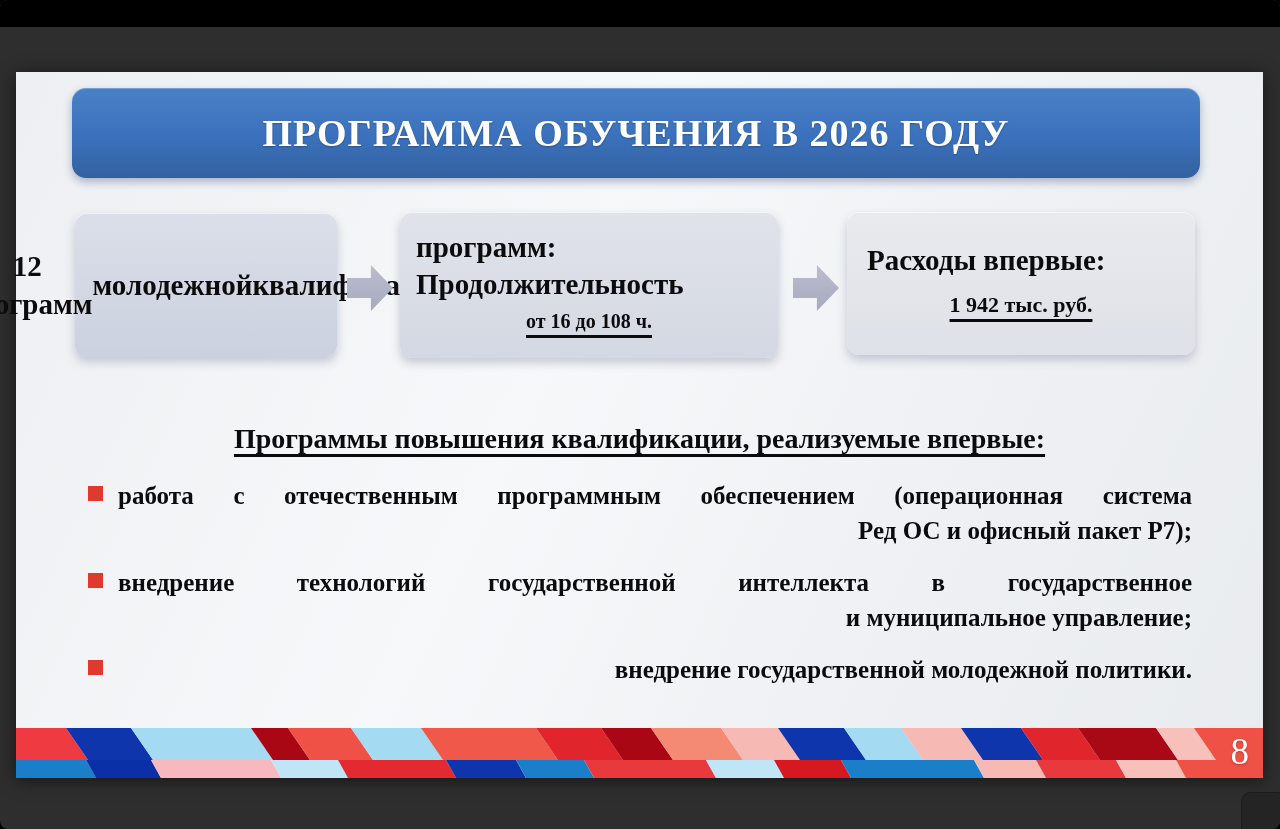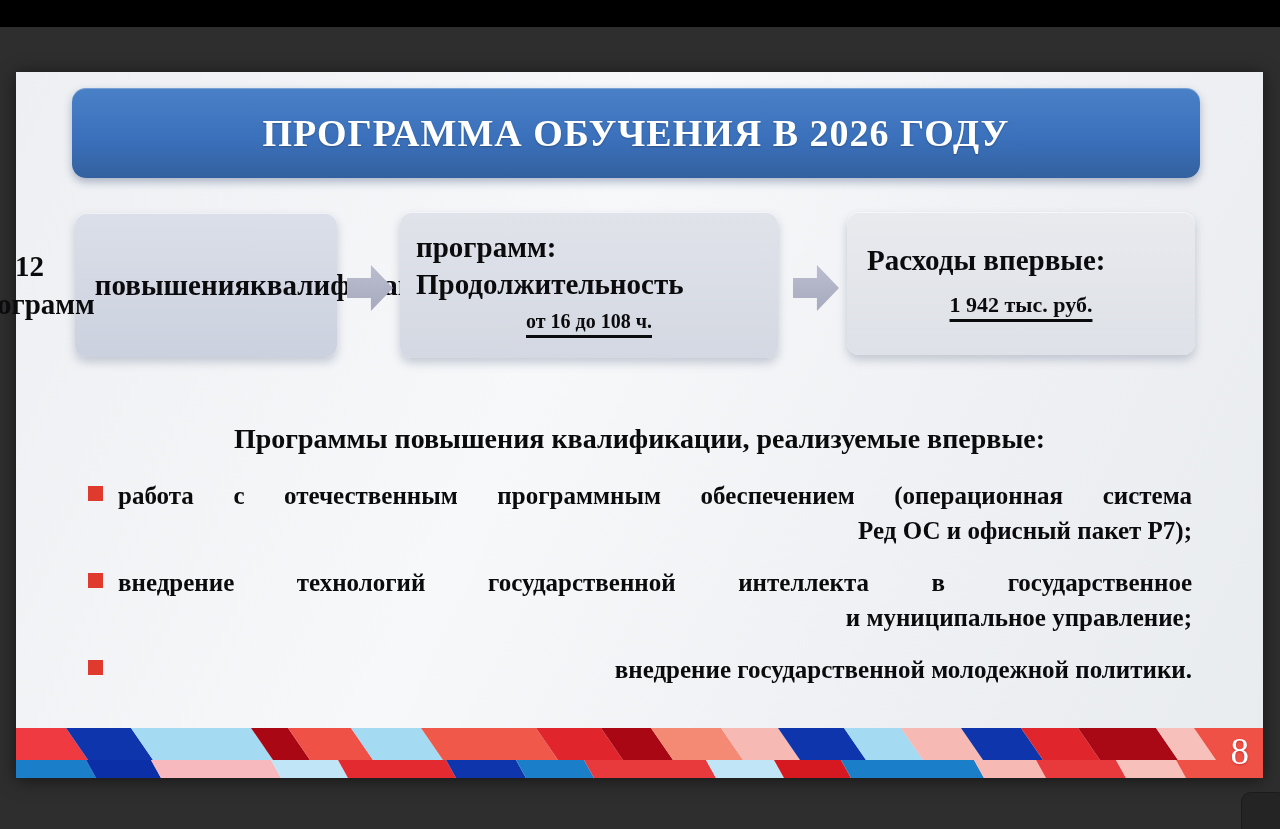--- a/index.html
+++ b/index.html
@@ -1,18 +1,18 @@
 <!DOCTYPE html>
 <html><head>
 <meta charset="utf-8">
 <style>
   html,body{margin:0;padding:0;background:#000;}
   #stage{
     position:relative;width:1280px;height:829px;overflow:hidden;
-    background:#2e2e2e;font-family:"Liberation Serif","DejaVu Serif",serif;
+    background:#2e2e2e;font-family:"Liberation Serif","DejaVu Serif",serif;border-radius:8px;
   }
   #top-bar{position:absolute;left:0;top:0;width:1280px;height:27px;background:#000;}
   
   #slide{
     position:absolute;left:16px;top:72px;width:1247px;height:706px;
     background:linear-gradient(115deg,#edeff2 0%,#f6f8fa 42%,#eef0f3 72%,#e9ecef 100%);
     box-shadow:0 2px 16px rgba(0,0,0,.55);
   }
   
   .hdr{
@@ -47,21 +47,21 @@
     background:linear-gradient(180deg,#bcbed0,#a6a8bd);
     clip-path:polygon(0 31%,52% 31%,52% 6%,100% 50%,52% 94%,52% 69%,0 69%);
   }
   #arrow1{left:331px;top:190px;}
   #arrow2{left:777px;top:190px;}
   
   .sec-head{
     position:absolute;left:0;top:351px;width:100%;text-align:center;
     font-size:28px;font-weight:700;color:#0b0b0d;
   }
-  .sec-head span{text-decoration-thickness:3px;text-underline-offset:6px;}
+  .sec-head span{text-decoration:underline;text-decoration-thickness:3px;text-underline-offset:6px;}
   
   .blist{position:absolute;left:72px;top:406px;width:1104px;}
   .bitem{position:relative;padding-left:30px;margin-bottom:17px;color:#0b0b0d;}
   .bsq{
     position:absolute;left:0;top:8px;width:15px;height:15px;background:#e0392e;
   }
   .bitem .jline{display:block;font-size:25px;font-weight:700;line-height:35px;
                 text-align:justify;text-align-last:justify;}
   .bitem .jline-last{display:block;font-size:25px;font-weight:700;line-height:35px;
                      text-align:right;}
@@ -85,21 +85,21 @@
   <div id="top-bar"></div>
 
   <div id="slide">
 
     <div class="hdr">
       <div class="hdr-title">ПРОГРАММА ОБУЧЕНИЯ В 2026 ГОДУ</div>
     </div>
 
     <div class="ibox" id="box1">
       <span class="bline">12 программ</span>
-      <span class="bline">повышения</span>
+      <span class="bline">молодежной</span>
       <span class="bline">квалификации</span>
     </div>
 
     <div class="barrow" id="arrow1"></div>
 
     <div class="ibox" id="box2">
       <span class="txt">
         <span class="lefts">программ:</span>
         <span class="lefts">Продолжительность</span>
       </span>

